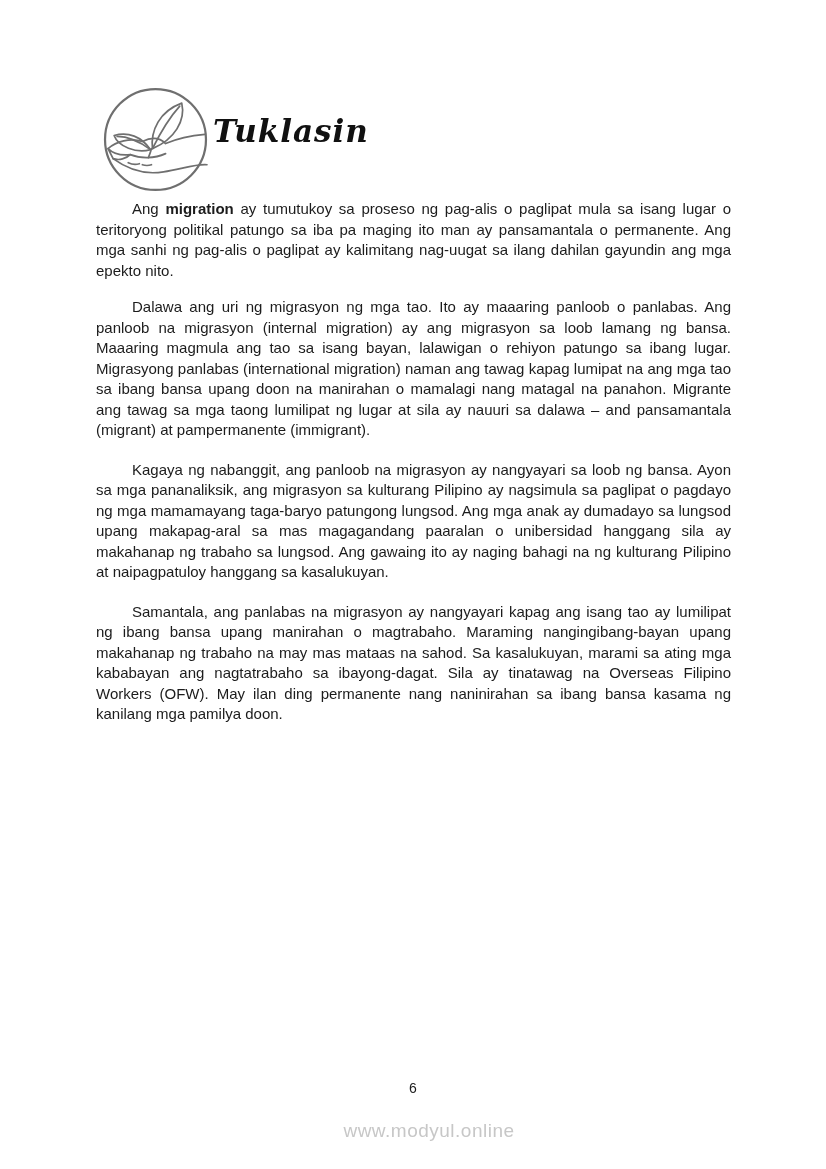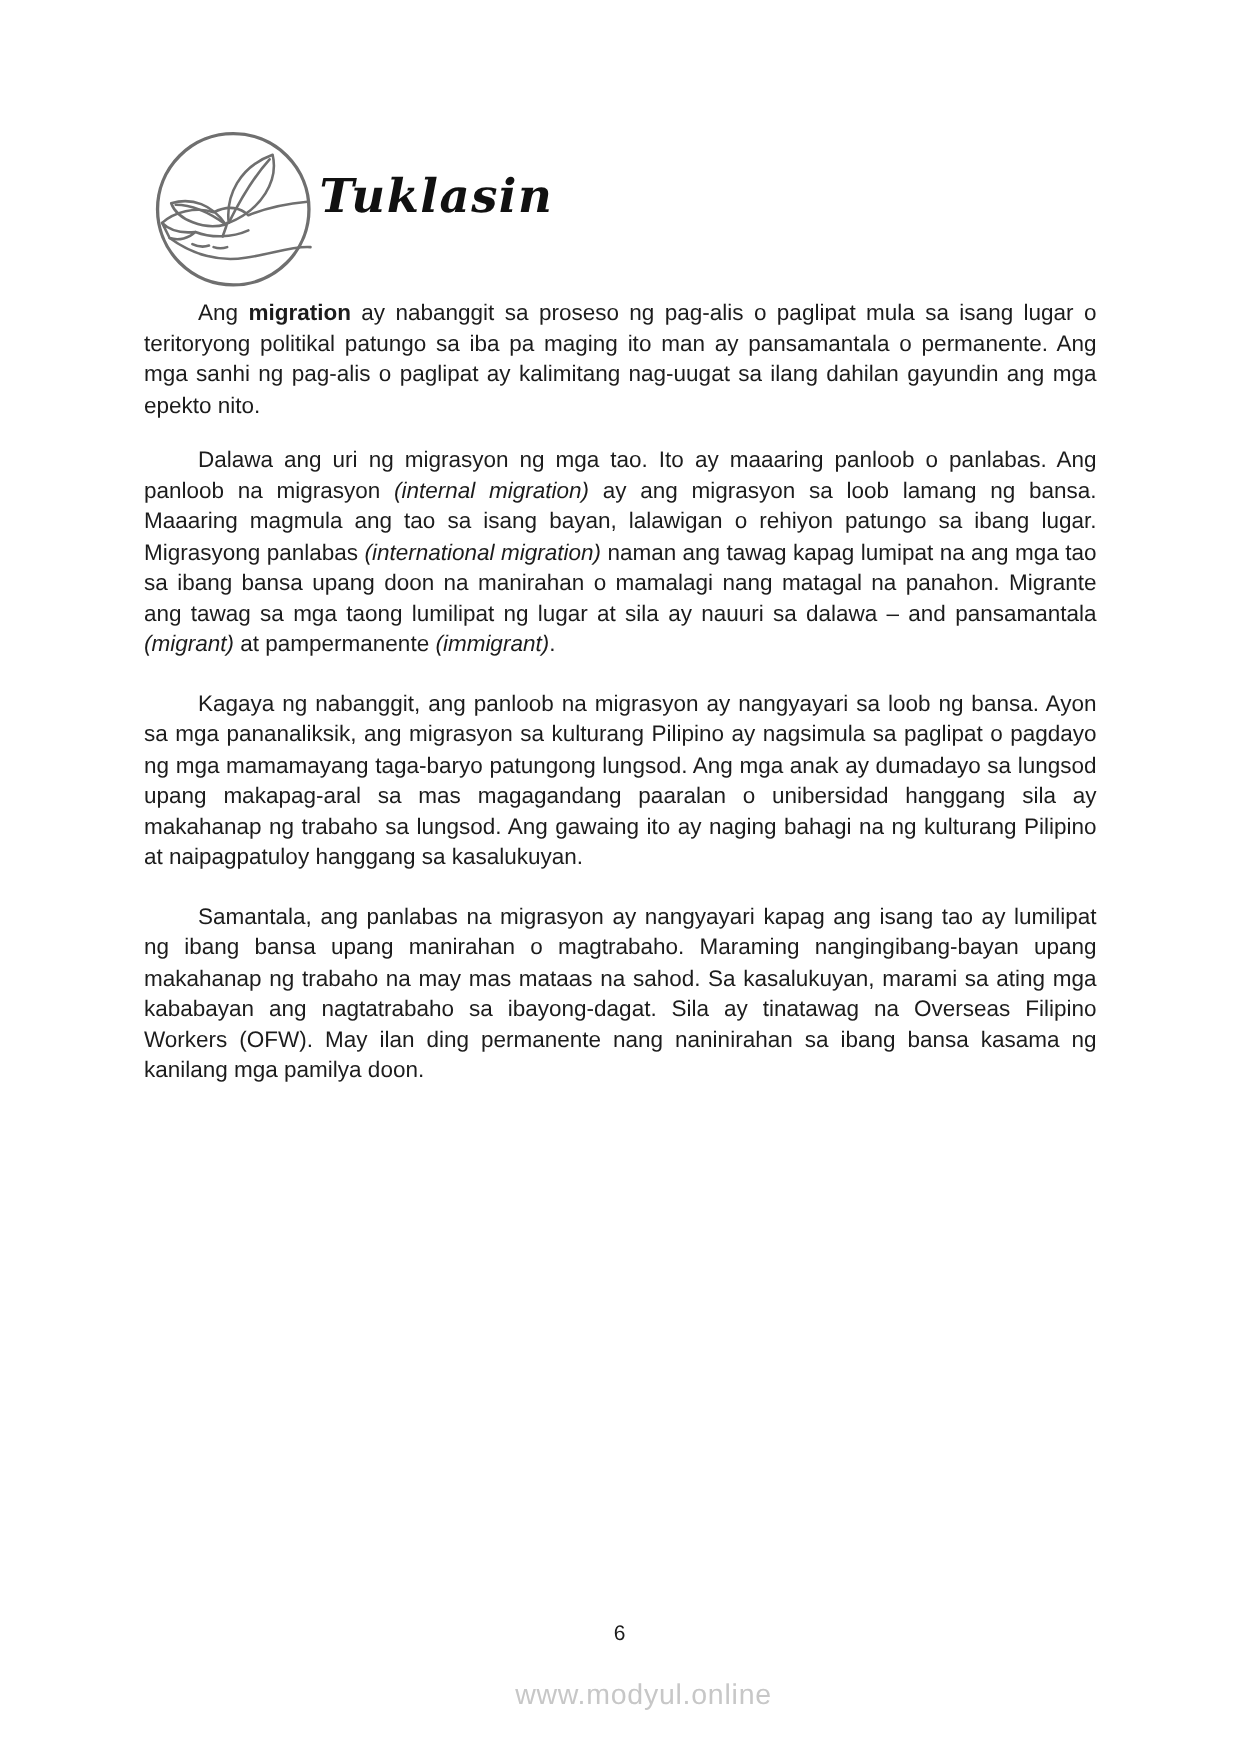--- a/index.html
+++ b/index.html
@@ -40,21 +40,21 @@
     font-size: 15px;
     line-height: 20.5px;
     text-align: justify;
     text-align-last: left;
   }
   .para { margin: 0; text-indent: 36px; }
   .para.mb27 { margin-bottom: 27px; }
   .para.mb16 { margin-bottom: 16px; }
   .para.mb19 { margin-bottom: 19px; }
   .seg-b { font-weight: bold; }
-  .seg-i { font-style: italic; }
+  .seg-i { }
   .page-number {
     position: absolute;
     left: 0;
     top: 1080px;
     width: 100%;
     text-align: center;
     font-size: 14px;
     color: #1c1c1c;
   }
   .watermark {
@@ -98,21 +98,21 @@
         <path d="M26,76 c4,2 8,2 11,1 m3,1 c3,1 6,1 9,0"></path>
       </g>
     </svg>
   </div>
 
   <div class="page-title">Tuklasin</div>
 
   <div class="text-block">
 
 
-    <p class="para mb16"><span>Ang </span><span class="seg-b">migration</span><span> ay nabanggit sa proseso ng pag-alis o paglipat mula sa isang lugar o teritoryong politikal patungo sa iba pa maging ito man ay pansamantala o permanente. Ang mga sanhi ng pag-alis o paglipat ay kalimitang nag-uugat sa ilang dahilan gayundin ang mga epekto nito.</span></p>
+    <p class="para mb16"><span>Ang </span><span class="seg-b">migration</span><span> ay tumutukoy sa proseso ng pag-alis o paglipat mula sa isang lugar o teritoryong politikal patungo sa iba pa maging ito man ay pansamantala o permanente. Ang mga sanhi ng pag-alis o paglipat ay kalimitang nag-uugat sa ilang dahilan gayundin ang mga epekto nito.</span></p>
 
     <p class="para mb19"><span>Dalawa ang uri ng migrasyon ng mga tao. Ito ay maaaring panloob o panlabas. Ang panloob na migrasyon </span><span class="seg-i">(internal migration)</span><span> ay ang migrasyon sa loob lamang ng bansa. Maaaring magmula ang tao sa isang bayan, lalawigan o rehiyon patungo sa ibang lugar. Migrasyong panlabas </span><span class="seg-i">(international migration)</span><span> naman ang tawag kapag lumipat na ang mga tao sa ibang bansa upang doon na manirahan o mamalagi nang matagal na panahon. Migrante ang tawag sa mga taong lumilipat ng lugar at sila ay nauuri sa dalawa – and pansamantala </span><span class="seg-i">(migrant)</span><span> at pampermanente </span><span class="seg-i">(immigrant)</span><span>.</span></p>
 
     <p class="para mb19"><span>Kagaya ng nabanggit, ang panloob na migrasyon ay nangyayari sa loob ng bansa. Ayon sa mga pananaliksik, ang migrasyon sa kulturang Pilipino ay nagsimula sa paglipat o pagdayo ng mga mamamayang taga-baryo patungong lungsod. Ang mga anak ay dumadayo sa lungsod upang makapag-aral sa mas magagandang paaralan o unibersidad hanggang sila ay makahanap ng trabaho sa lungsod. Ang gawaing ito ay naging bahagi na ng kulturang Pilipino at naipagpatuloy hanggang sa kasalukuyan.</span></p>
 
     <p class="para"><span>Samantala, ang panlabas na migrasyon ay nangyayari kapag ang isang tao ay lumilipat ng ibang bansa upang manirahan o magtrabaho. Maraming nangingibang-bayan upang makahanap ng trabaho na may mas mataas na sahod. Sa kasalukuyan, marami sa ating mga kababayan ang nagtatrabaho sa ibayong-dagat. Sila ay tinatawag na Overseas Filipino Workers (OFW). May ilan ding permanente nang naninirahan sa ibang bansa kasama ng kanilang mga pamilya doon.</span></p>
 
   </div>
 
   <div class="page-number">6</div>

